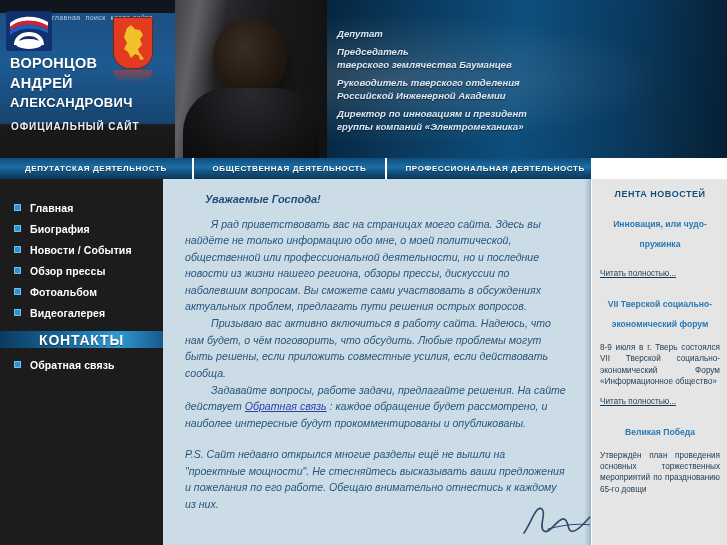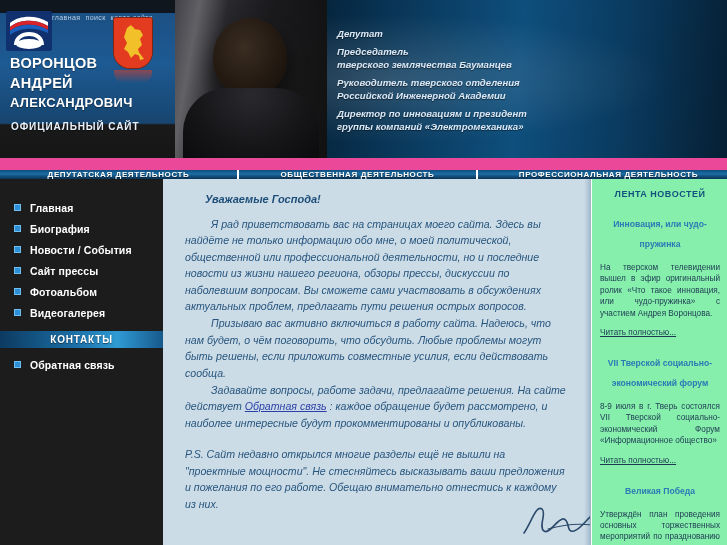--- a/index.html
+++ b/index.html
@@ -95,22 +95,22 @@
   }
   .titles {
     position:absolute; left:10px; top:27px; width:388px;
     color:#dbe9f7; font-style: italic; font-weight: 700;
     font-size: 9.6px; line-height: 13.3px; text-shadow: 0 1px 1px rgba(0,0,0,.55);
   }
   .titles .grp { margin-bottom: 4.5px; }
 
   
   .tabs {
-    position:absolute; left:0; top:158px; width:727px; height:21px;
-    display:flex; background:#ec4899;align-items:flex-end;
+    position:absolute; left:0; top:158px; width:591px; height:21px;
+    display:flex; background:#ec4899;
   }
   .tab {
     flex:1 1 0; display:flex; align-items:center; justify-content:center;
     color:#ffffff; font-size: 8px; font-weight:700; letter-spacing:.6px;
     background: linear-gradient(180deg,#0f4d7c 0%, #1c6fa6 45%, #15598a 60%, #0a3357 100%);
     border-right: 2px solid #ffffff;
     text-shadow: 0 1px 1px rgba(0,0,0,.5);
     cursor: pointer;
   }
   .tab:last-child { border-right: none; padding-left: 12px; }
@@ -128,21 +128,21 @@
     color:#ffffff; font-size: 10.5px; font-weight:700; cursor:pointer;
     letter-spacing:.1px;
   }
   .side-item .bullet {
     width: 7px; height: 7px; margin-right: 9px; flex:0 0 auto;
     background:#2f8fd6; border:1px solid #6fc0f0;
   }
   .side-sec-head {
     height: 17px; margin-top: 8px;
     background: linear-gradient(90deg,#0c3a60 0%, #1b6ea6 45%, #2f9ad4 72%, #17598b 100%);
-    color:#ffffff; font-size: 10px; font-weight:700; letter-spacing:.8px;
+    color:#ffffff; font-size: 14px; font-weight:700; letter-spacing:.8px;
     display:flex; align-items:center; justify-content:center;
     text-shadow: 0 1px 1px rgba(0,0,0,.5);
   }
 
   .content {
     position:absolute; left:163px; top:0; width:428px; height:416px;
     background:#ccdce7;
     border-right: 1px solid #9fb4c4;
     padding: 12px 22px 0 22px;
     overflow:hidden;
@@ -161,21 +161,21 @@
   }
   .para a { color:#2c3fa8; text-decoration: underline; }
   .ps { margin-top: 15px; text-indent: 0; }
   .sign-img {
     position:absolute; left: 355px; top: 320px; width: 120px; height: 42px;
     pointer-events:none;
   }
 
   .news {
     position:absolute; left:592px; top:0; width:135px; height:366px;
-    background:#86efac; padding: 10px 7px 0 8px; overflow:hidden;
+    background:#e5e5e5; padding: 10px 7px 0 8px; overflow:hidden;
   }
   .news-head {
     color:#14517f; font-size: 9px; font-weight:700; letter-spacing:.5px;
     text-align:center; margin-bottom: 15px;
   }
   .news-title {
     color:#2a7ab5; font-size: 8.6px; font-weight:700; text-align:center;
     line-height: 20px; margin-bottom: 8px;
   }
   .news-body {
@@ -278,21 +278,21 @@
       <div class="side-item">
         <span class="bullet"></span>
         <span>Биография</span>
       </div>
       <div class="side-item">
         <span class="bullet"></span>
         <span>Новости / События</span>
       </div>
       <div class="side-item">
         <span class="bullet"></span>
-        <span>Сайт прессы</span>
+        <span>Обзор прессы</span>
       </div>
       <div class="side-item">
         <span class="bullet"></span>
         <span>Фотоальбом</span>
       </div>
       <div class="side-item">
         <span class="bullet"></span>
         <span>Видеогалерея</span>
       </div>
 
@@ -318,21 +318,20 @@
         <path d="M6 34 C14 22, 18 6, 24 10 C29 14, 20 28, 26 32 C32 36, 40 18, 46 20 C52 22, 48 34, 56 32 C66 29, 72 12, 80 16 C88 20, 82 32, 92 30 C102 28, 108 20, 118 24" fill="none" stroke="#2b4a6b" stroke-width="1.6" stroke-linecap="round"></path>
         <path d="M30 30 C44 26, 58 24, 74 26" fill="none" stroke="#2b4a6b" stroke-width="1.1" stroke-linecap="round"></path>
       </svg>
     </div>
 
     <div class="news">
       <div class="news-head">ЛЕНТА НОВОСТЕЙ</div>
 
       <div>
         <div class="news-title">Инновация, или чудо-пружинка</div>
-        <div class="news-body">На тверском телевидении вышел в эфир оригинальный ролик «Что такое инновация, или чудо-пружинка» с участием Андрея Воронцова.</div>
         <span class="news-more">Читать полностью...</span>
       </div>
 
       <div>
         <div class="news-title">VII Тверской социально-экономический форум</div>
         <div class="news-body">8-9 июля в г. Тверь состоялся VII Тверской социально-экономический Форум «Информационное общество»</div>
         <span class="news-more">Читать полностью...</span>
       </div>
 
       <div>

